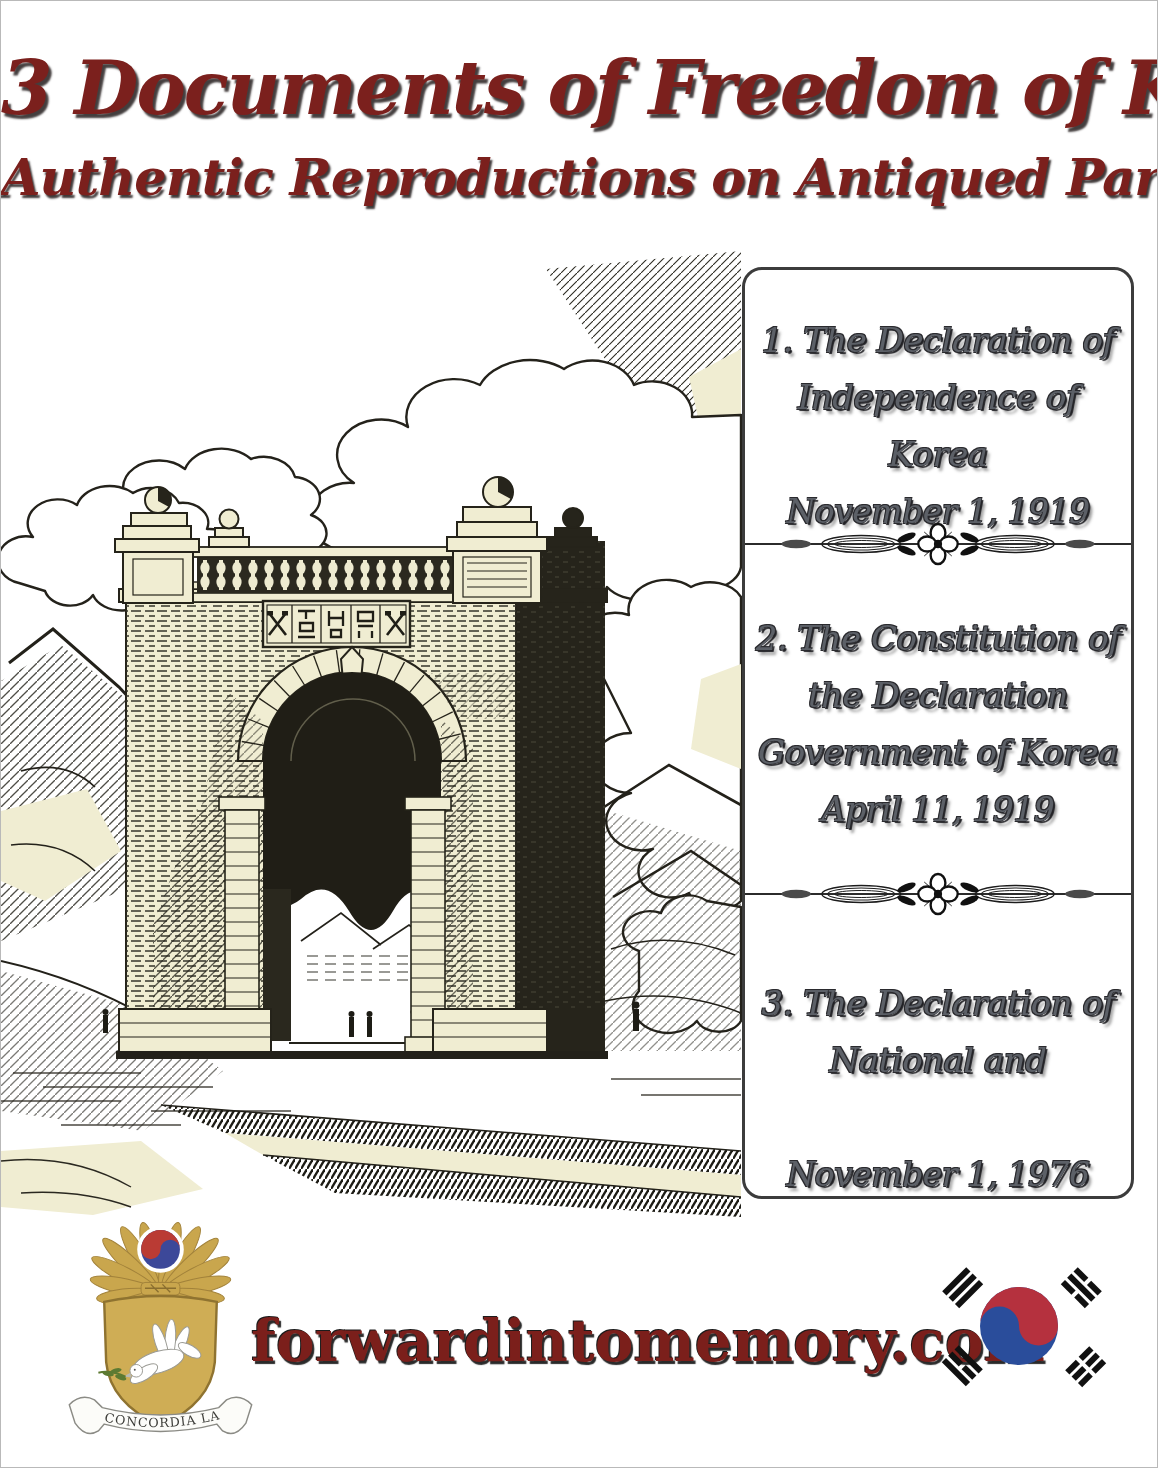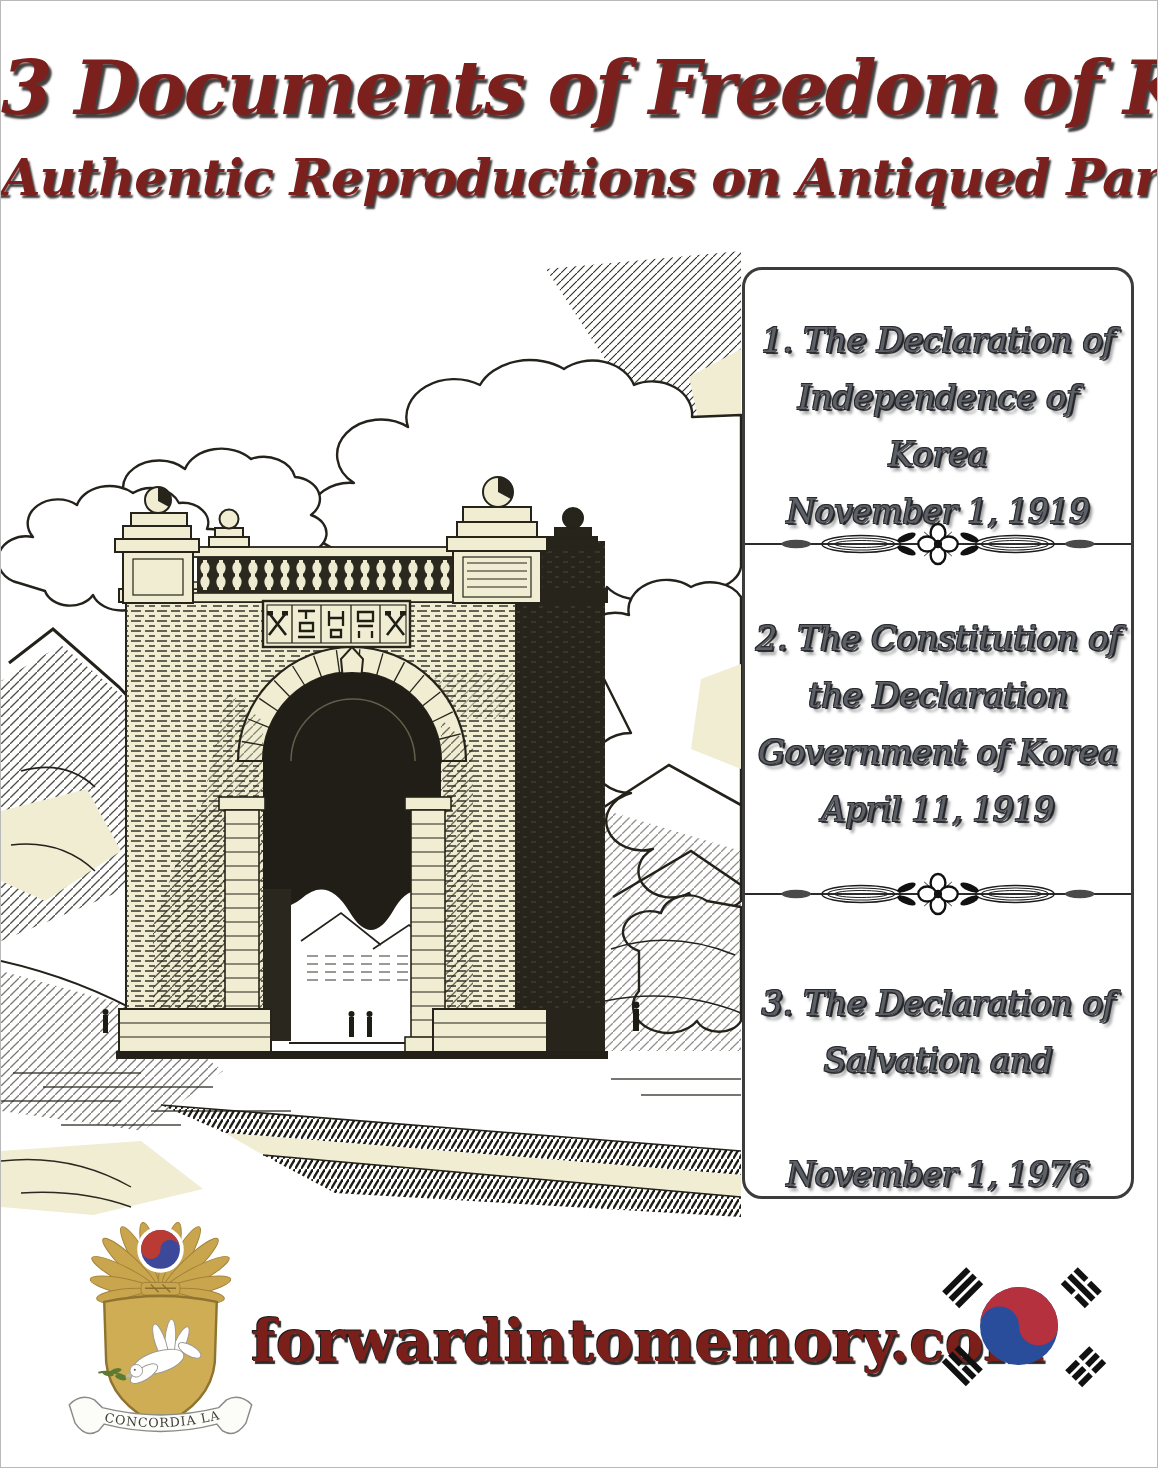--- a/index.html
+++ b/index.html
@@ -365,21 +365,21 @@
             <ellipse cx="185" cy="22" rx="9" ry="7.5"></ellipse>
             <ellipse cx="207" cy="22" rx="9" ry="7.5"></ellipse>
           </g>
           <circle cx="196" cy="22" r="4.2" fill="#111111"></circle>
         </g>
       </svg>
     </div>
 
     <div class="entry" style="top:692px;margin-top:13px;">
       <span>3. The Declaration of</span><br>
-      <span>Salvation and</span><br>
+      <span>National and</span><br>
       <br>
       <span class="date">November 1, 1976</span>
     </div>
   </div>
 
   <svg class="crest" viewBox="0 0 240 270" xmlns="http://www.w3.org/2000/svg">
     <g fill="#c9a64d" stroke="#a2823a" stroke-width="1">
       <g>
         <ellipse cx="120" cy="58" rx="8" ry="36" transform="rotate(-14 120 98)"></ellipse>
         <ellipse cx="120" cy="56" rx="8" ry="38" transform="rotate(-30 120 98)"></ellipse>

